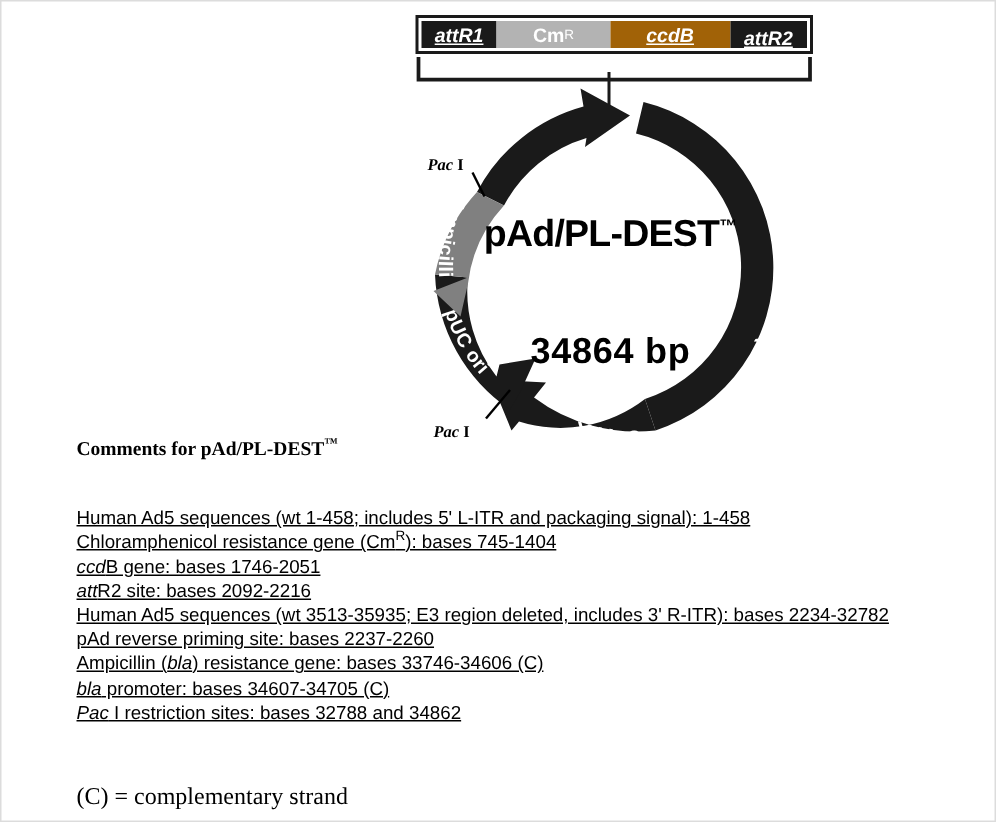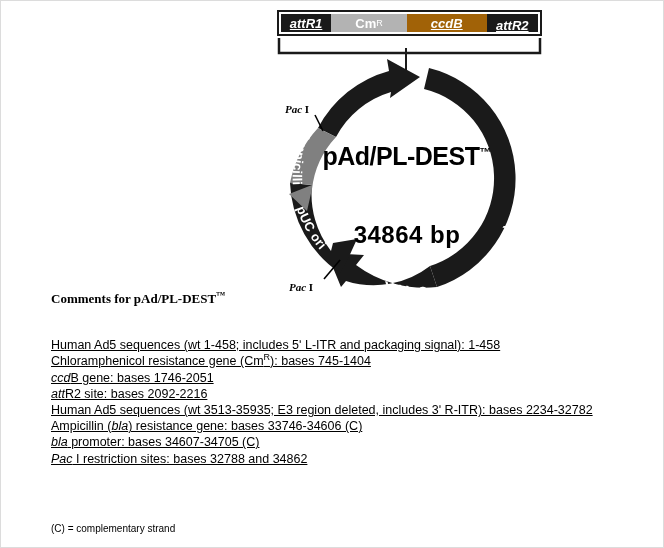--- a/index.html
+++ b/index.html
@@ -158,22 +158,22 @@
   #comments-list .it { font-style: italic; }
   #comments-list .sup {
     font-size: 9px;
     vertical-align: super;
     font-style: normal;
   }
   #footnote {
     position: absolute;
     left: 50px;
     top: 522px;
-    font-family: Liberation Sans, sans-serif;
-    font-size: 10px;
+    font-family: Liberation Serif, serif;
+    font-size: 16px;
     white-space: nowrap;
   }
 </style>
 </head>
 <body>
 
 <div id="page">
 
   <div id="cassette-wrap">
     <div class="cassette-seg italic" style="width:19.5%;background:#1a1a1a;">
@@ -300,20 +300,21 @@
       <span>Comments for pAd/PL-DEST</span><span class="tm">™</span>
     </div>
   </div>
 
   <div id="comments-list">
       <div class="row">Human Ad5 sequences (wt 1-458; includes 5ʹ L-ITR and packaging signal): 1-458</div>
       <div class="row">Chloramphenicol resistance gene (Cm<span class="sup">R</span>): bases 745-1404</div>
       <div class="row"><span class="it">ccd</span>B gene: bases 1746-2051</div>
       <div class="row"><span class="it">att</span>R2 site: bases 2092-2216</div>
       <div class="row">Human Ad5 sequences (wt 3513-35935; E3 region deleted, includes 3ʹ R-ITR): bases 2234-32782</div>
+      <div class="row">pAd reverse priming site: bases 2237-2260</div>
       <div class="row">Ampicillin (<span class="it">bla</span>) resistance gene: bases 33746-34606 (C)</div>
       <div class="row"><span class="it">bla</span> promoter: bases 34607-34705 (C)</div>
       <div class="row"><span class="it">Pac</span> I restriction sites: bases 32788 and 34862</div>
     </div>
 
   <div id="footnote">(C) = complementary strand</div>
 
 </div>
 
 </body></html>

